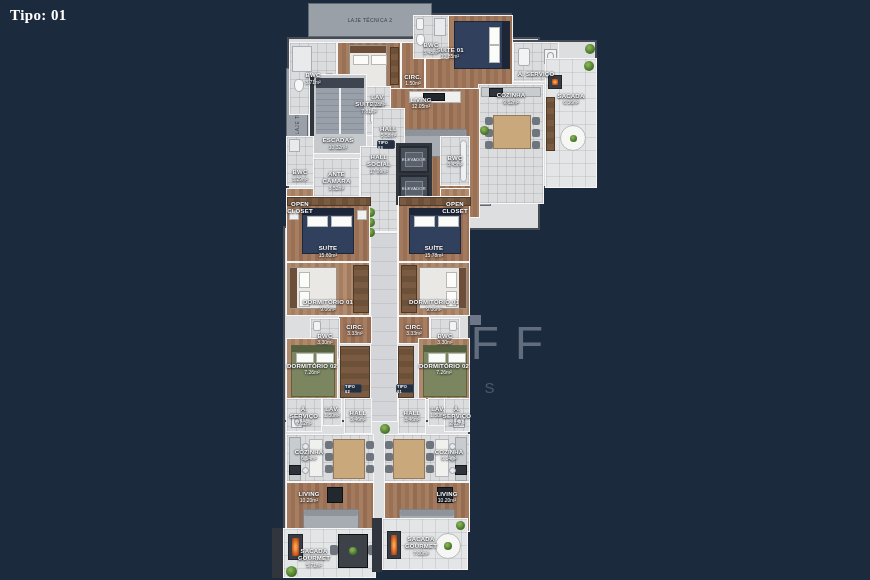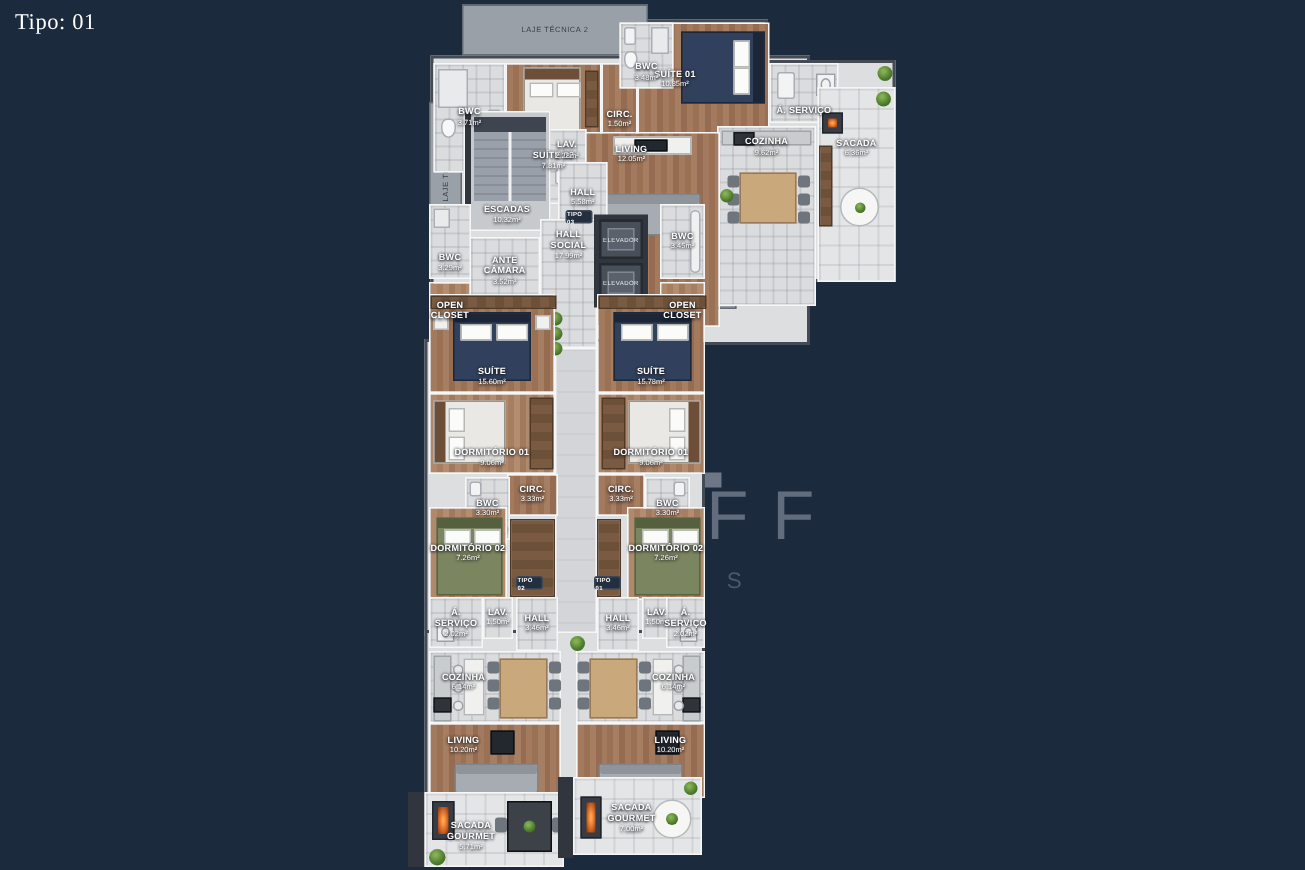--- a/index.html
+++ b/index.html
@@ -1,19 +1,19 @@
 <!DOCTYPE html>
 <html><head>
 <meta charset="utf-8">
 <style>
   html,body{margin:0;padding:0;background:#1c2a3e;}
   .stage{position:relative;width:870px;height:580px;background:#1c2a3e;overflow:hidden;
          font-family:"Liberation Sans",sans-serif;}
   .page-title{position:absolute;left:10px;top:7px;color:#ffffff;
-              font-family:"Liberation Serif",serif;font-weight:normal;font-size:15px;letter-spacing:.4px;}
+              font-family:"Liberation Serif",serif;font-weight:bold;font-size:15px;letter-spacing:.4px;}
 
   
   .wm{position:absolute;inset:0;z-index:1;}
   .wm-brand{position:absolute;left:318px;top:320px;font-size:46px;font-weight:400;
             color:#6e7888;letter-spacing:16px;opacity:.85;line-height:1;}
   .wm-sub{position:absolute;left:330px;top:380px;font-size:15px;color:#5d6878;
           letter-spacing:17px;opacity:.75;line-height:1;}
   .wm-square{position:absolute;left:470px;top:315px;width:11px;height:10px;background:#7c8494;opacity:.85;}
 
   

